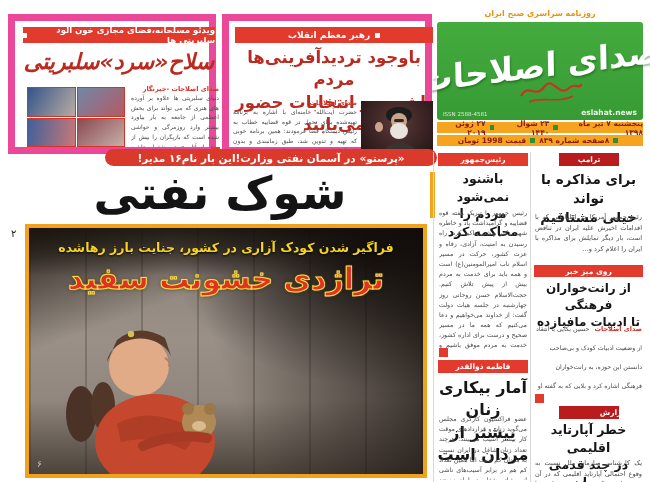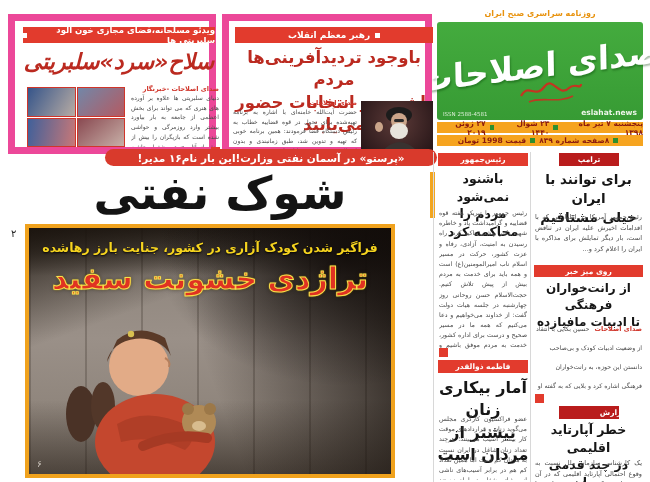--- a/index.html
+++ b/index.html
@@ -123,21 +123,21 @@
   <div class="abs lead-strip" style="left:105px;top:149px;width:332px;height:17px;font-size:10.5px;">
     <span>«پرستو» در آسمان نفتی وزارت!این بار نام۱۶ مدیر!</span>
   </div>
 
   <div class="abs mainline" style="left:8px;top:166px;width:424px;height:58px;font-size:46px;">شوک نفتی «پرستو»</div>
 
   <div class="abs" style="left:430px;top:172px;width:5px;height:46px;background:#f2a51e;"></div>
 
   <div class="abs" style="left:11px;top:228px;font-size:10px;color:#222;">۲</div>
 
-  <div class="abs photo-frame" style="left:25px;top:224px;width:370px;height:254px;">
+  <div class="abs photo-frame" style="left:25px;top:224px;width:402px;height:254px;">
     <div class="photo-inner">
 
       <svg class="abs" style="left:18px;bottom:0;" width="215" height="160" viewBox="0 0 215 160">
         <ellipse cx="34" cy="100" rx="15" ry="28" fill="#4a3226"></ellipse>
         <ellipse cx="56" cy="92" rx="12" ry="24" fill="#523729"></ellipse>
         <circle cx="92" cy="52" r="30" fill="#e2ab87"></circle>
         <path d="M60,48 A33 26 0 0 1 124,42 L118,24 Q92,8 70,26 Z" fill="#5a3a28"></path>
         <circle cx="84" cy="20" r="3.2" fill="#d8c050"></circle>
         <path d="M118,44 q6,3 4,9" stroke="#b5805e" stroke-width="2" fill="none"></path>
         <ellipse cx="108" cy="128" rx="60" ry="48" fill="#c4472e"></ellipse>
@@ -176,21 +176,21 @@
       <div>بیشتر از مردان است</div>
     </div>
     <div class="abs body-txt" style="left:2px;top:414px;width:88px;height:66px;font-size:6.3px;">عضو فراکسیون کارگری مجلس می‌گوید زنان و قراردادهای موقت کار بیشتر آسیب می‌بینند؛ هرچند تعداد زنان شاغل در ایران نسبت به مردان کم است اما همین تعداد کم هم در برابر آسیب‌های ناشی از بی‌ثباتی شغلی در امان نیستند و به گفته فعالان حوزه کار، سهم زنان از بازار کار عمدتاً مشاغل خدماتی و قراردادهای موقت و بدون بیمه است که آنان را در برابر تعدیل و بیکاری آسیب‌پذیرتر می‌کند...</div>
   </div>
 
   <div class="abs" style="left:533px;top:0;width:111px;height:482px;">
     <div class="abs bar bar-green" style="left:26px;top:153px;width:60px;height:13px;font-size:7.5px;">
       <span>ترامپ</span>
     </div>
     <div class="abs blk-head" style="left:0;top:170px;width:111px;font-size:13.5px;line-height:1.4;">
-      <div>برای توانند با ایران</div>
+      <div>برای مذاکره با تواند</div>
       <div>خیلی مشتاقیم</div>
     </div>
     <div class="abs body-txt" style="left:2px;top:212px;width:107px;height:50px;font-size:6.5px;">رئیس‌جمهور آمریکا در اظهاراتی که با اقدامات اخیرش علیه ایران در تناقض است، بار دیگر تمایلش برای مذاکره با ایران را اعلام کرد و...</div>
 
     <div class="abs bar bar-red" style="left:1px;top:265px;width:109px;height:12px;font-size:7.5px;">
       <span>روی میز خبر</span>
     </div>
     <div class="abs blk-head" style="left:0;top:280px;width:111px;font-size:12px;line-height:1.4;">
       <div>از رانت‌خواران فرهنگی</div>
       <div>تا ادبیات مافیازده</div>

